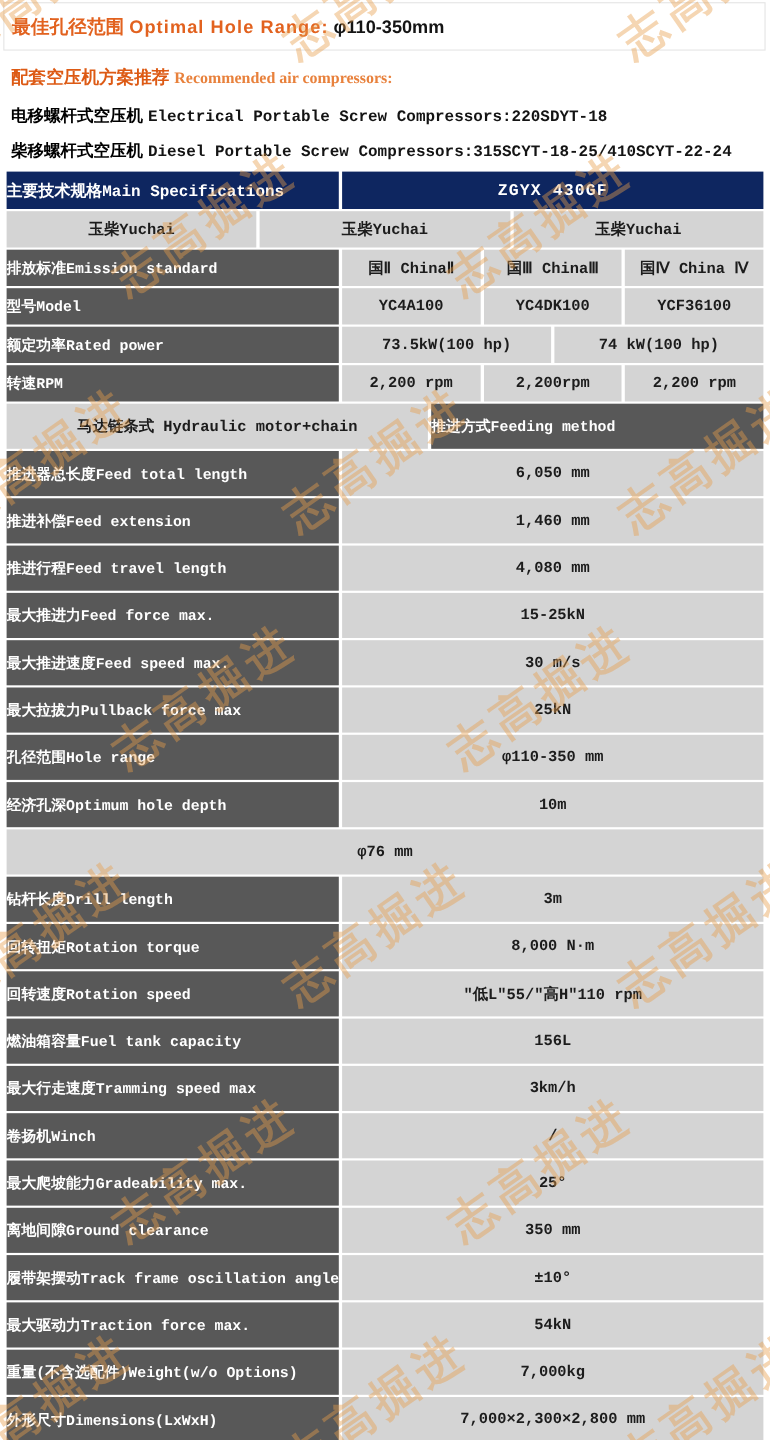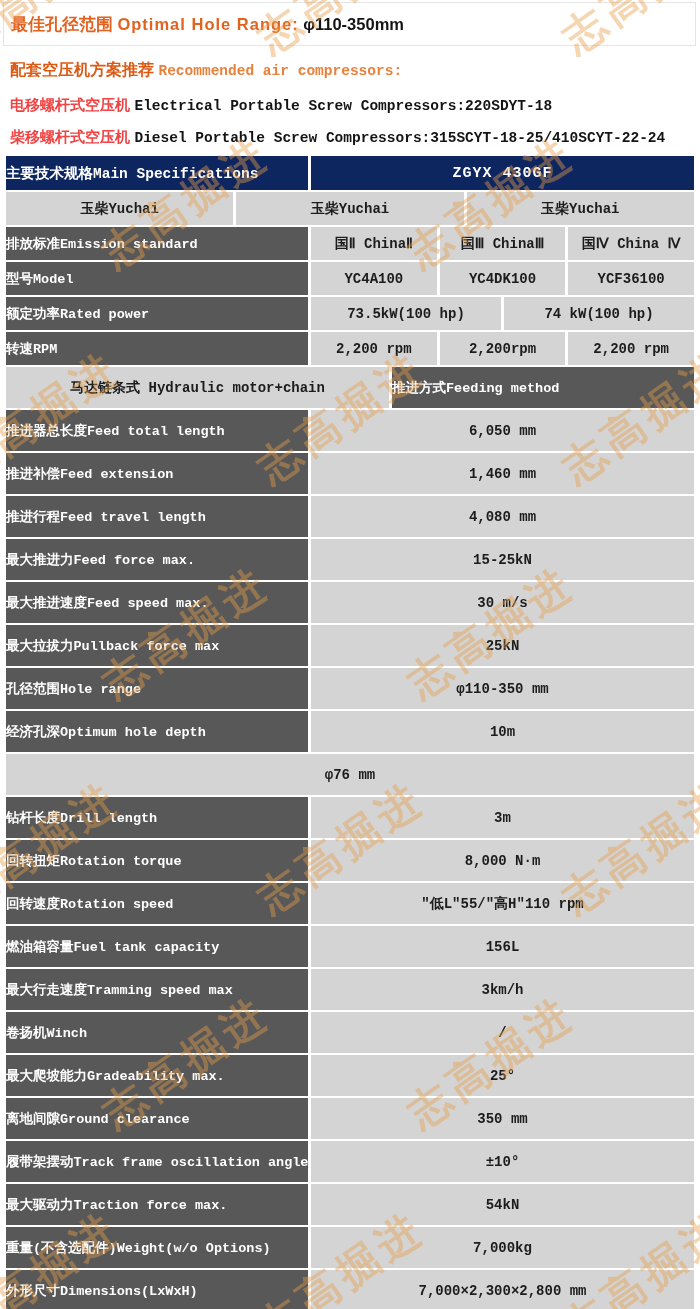--- a/index.html
+++ b/index.html
@@ -11,22 +11,22 @@
            border:1px solid #e4e4e4;line-height:43px;padding-left:7px;white-space:nowrap;}
   .top-box .zh{color:#e2621f;font-weight:bold;font-size:17px;}
   .top-box .en{color:#e2621f;font-weight:bold;font-size:16.5px;letter-spacing:1px;}
   .top-box .val{color:#141414;font-weight:bold;font-size:16.5px;}
 
   .line{position:absolute;left:10px;white-space:nowrap;}
   .line2{top:60px;}
   .line3{top:96px;}
   .line4{top:128px;}
   .zh-strong{color:#dd5a14;font-weight:bold;font-size:16px;text-align:right;}
-  .en-light{color:#e8813c;font-weight:bold;font-size:14.5px;font-family:Liberation Mono, monospace;}
-  .zh-black{color:#ef4444;font-weight:bold;font-size:15px;}
+  .en-light{color:#e8813c;font-weight:bold;font-size:14.5px;font-family:Liberation Serif, serif;}
+  .zh-black{color:#000000;font-weight:bold;font-size:15px;}
   .en-black{color:#141414;font-weight:bold;font-size:14.5px;font-family:"Liberation Mono","DejaVu Sans Mono",monospace;}
 
   
   .spec-table{position:absolute;left:6px;top:156px;width:688px;}
   .t-row{display:flex;gap:3px;margin-top:2px;}
   .t-row.first{margin-top:0;}
   .h34{height:34px;}
   .h33{height:33px;}
   .h41{height:41px;}
   .cell{box-sizing:border-box;display:flex;align-items:center;}

